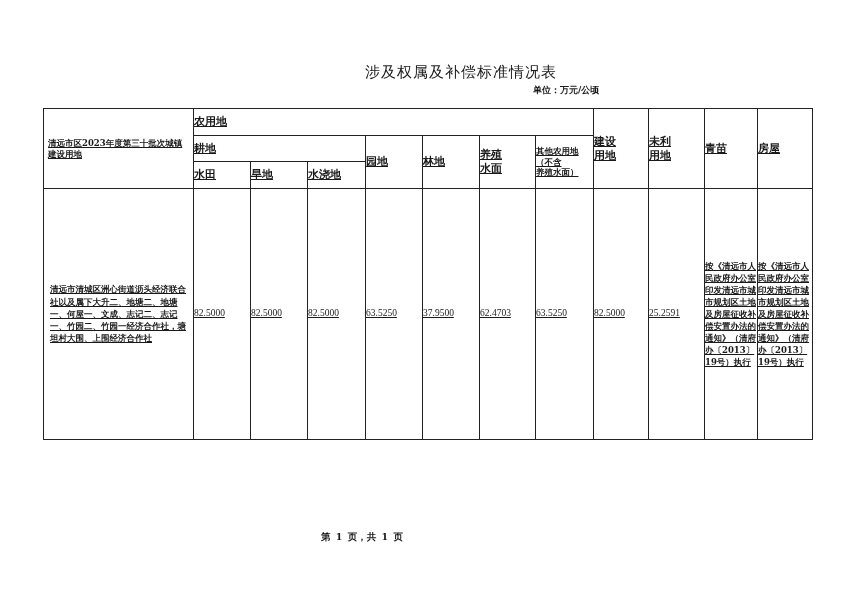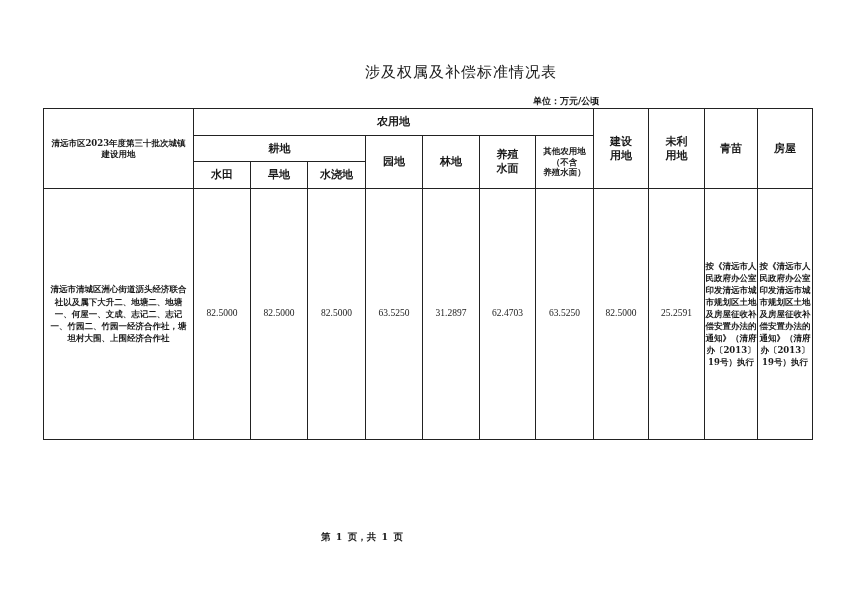--- a/index.html
+++ b/index.html
@@ -1,23 +1,23 @@
 <!DOCTYPE html>
 <html><head>
 <meta charset="utf-8">
 <style>
   html, body { margin:0; padding:0; }
   body { width:850px; height:591px; background:#fff; position:relative; overflow:hidden;
          font-family:"DejaVu Serif","Liberation Serif",serif; color:#1a1a1a; }
   .title { position:absolute; left:0; width:850px; top:63px; text-align:center;
            font-size:15px; font-weight:normal; letter-spacing:1px;padding-left:36px; }
-  .unit { position:absolute; left:533px; top:95px; font-size:9px; font-weight:bold; }
+  .unit { position:absolute; left:533px; top:84px; font-size:9px; font-weight:bold; }
   table.t { position:absolute; left:43px; top:108px; border-collapse:collapse; table-layout:fixed; }
-  table.t td { border:1.3px solid #222; text-align:center; vertical-align:middle; padding:0;
-               font-size:11px; font-weight:bold; line-height:1.25; }
+  table.t td { border:1.3px solid #222; vertical-align:middle; padding:0;
+               font-size:11px; font-weight:bold; line-height:1.25;text-decoration:underline; }
   td.sm { font-size:8.5px !important; }
   td.area { font-size:8.5px !important; font-weight:bold; line-height:1.45 !important; padding:0 6px !important; }
   td.num { font-family:"Liberation Serif",serif; font-weight:normal !important; font-size:9.5px !important; }
   td.note { font-size:8.5px !important; line-height:1.42 !important; }
   .footer { position:absolute; left:0; width:724px; top:531px; text-align:center; font-size:9.5px; font-weight:bold; word-spacing:2px; }
   .pre { white-space:pre-line; }
 </style>
 </head>
 <body>
 
@@ -64,21 +64,21 @@
     <td>水田</td>
     <td>旱地</td>
     <td>水浇地</td>
   </tr>
   <tr style="height:251px">
     <td class="area">清远市清城区洲心街道沥头经济联合社以及属下大升二、地塘二、地塘一、何屋一、文成、志记二、志记一、竹园二、竹园一经济合作社，塘坦村大围、上围经济合作社</td>
     <td class="num">82.5000</td>
     <td class="num">82.5000</td>
     <td class="num">82.5000</td>
     <td class="num">63.5250</td>
-    <td class="num">31.2897</td>
+    <td class="num">37.9500</td>
     <td class="num">62.4703</td>
     <td class="num">63.5250</td>
     <td class="num">82.5000</td>
     <td class="num">25.2591</td>
     <td class="note">按《清远市人民政府办公室印发清远市城市规划区土地及房屋征收补偿安置办法的通知》（清府办〔2013〕19号）执行</td>
     <td class="note">按《清远市人民政府办公室印发清远市城市规划区土地及房屋征收补偿安置办法的通知》（清府办〔2013〕19号）执行</td>
   </tr>
 </tbody>
   </table>
 

